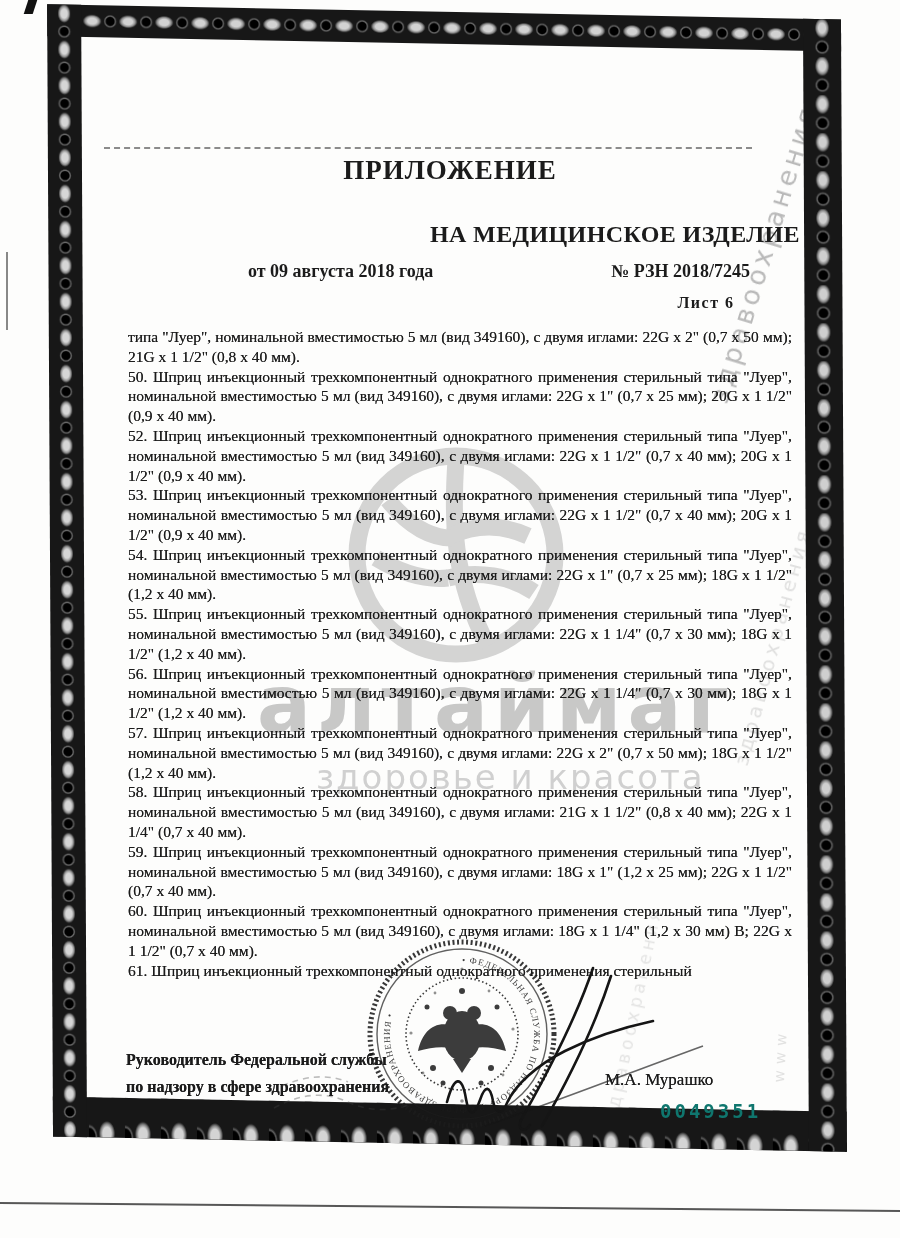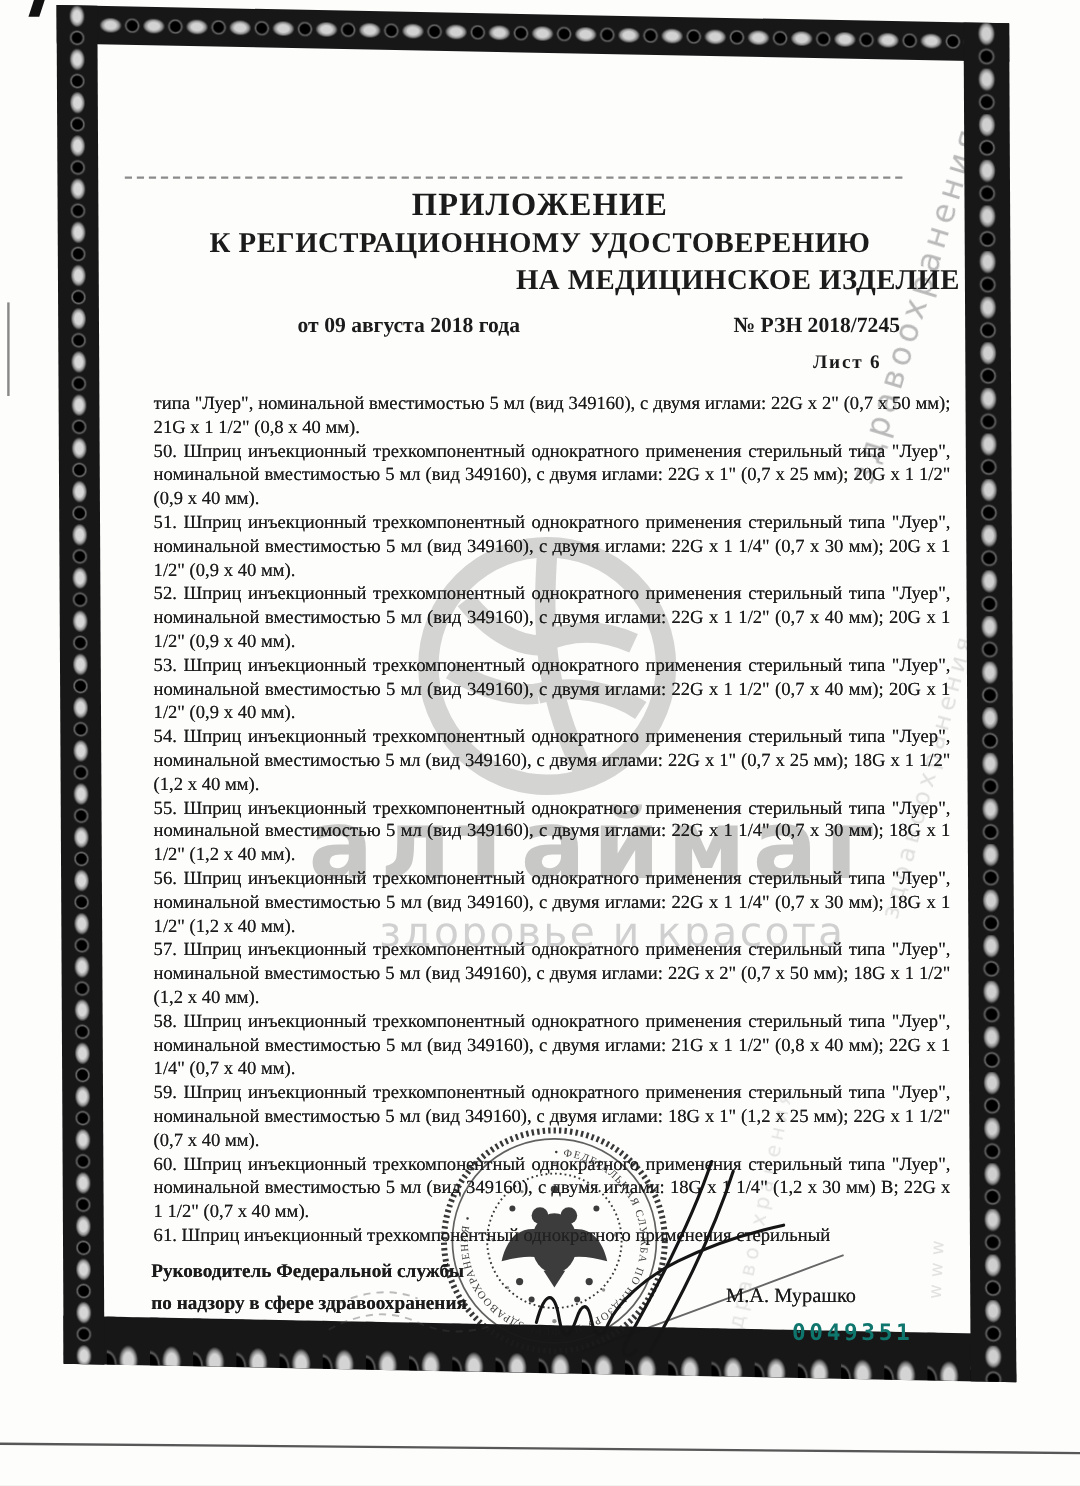--- a/index.html
+++ b/index.html
@@ -94,33 +94,31 @@
   <div class="frame">
     <div class="fstrip f-top"></div>
     <div class="fstrip f-bottom"></div>
     <div class="fstrip f-left"></div>
     <div class="fstrip f-right"></div>
   </div>
 
   <div class="dashline"></div>
 
   <div class="title1">ПРИЛОЖЕНИЕ</div>
-  <div class="title2">К РЕГИСТРАЦИОННОМУ УДОСТОВЕРЕНИЮ</div>
   <div class="title3">НА МЕДИЦИНСКОЕ ИЗДЕЛИЕ</div>
 
   <div class="issue-row">
     <span>от 09 августа 2018 года</span>
     <span>№ РЗН 2018/7245</span>
   </div>
   <div class="sheet">Лист 6</div>
 
   <div class="body">
     <p>типа "Луер", номинальной вместимостью 5 мл (вид 349160), с двумя иглами: 22G x 2" (0,7 x 50 мм); 21G x 1 1/2" (0,8 x 40 мм).</p>
     <p>50. Шприц инъекционный трехкомпонентный однократного применения стерильный типа "Луер", номинальной вместимостью 5 мл (вид 349160), с двумя иглами: 22G x 1" (0,7 x 25 мм); 20G x 1 1/2" (0,9 x 40 мм).</p>
-    <p>51. Шприц инъекционный трехкомпонентный однократного применения стерильный типа "Луер", номинальной вместимостью 5 мл (вид 349160), с двумя иглами: 22G x 1 1/4" (0,7 x 30 мм); 20G x 1 1/2" (0,9 x 40 мм).</p>
     <p>52. Шприц инъекционный трехкомпонентный однократного применения стерильный типа "Луер", номинальной вместимостью 5 мл (вид 349160), с двумя иглами: 22G x 1 1/2" (0,7 x 40 мм); 20G x 1 1/2" (0,9 x 40 мм).</p>
     <p>53. Шприц инъекционный трехкомпонентный однократного применения стерильный типа "Луер", номинальной вместимостью 5 мл (вид 349160), с двумя иглами: 22G x 1 1/2" (0,7 x 40 мм); 20G x 1 1/2" (0,9 x 40 мм).</p>
     <p>54. Шприц инъекционный трехкомпонентный однократного применения стерильный типа "Луер", номинальной вместимостью 5 мл (вид 349160), с двумя иглами: 22G x 1" (0,7 x 25 мм); 18G x 1 1/2" (1,2 x 40 мм).</p>
     <p>55. Шприц инъекционный трехкомпонентный однократного применения стерильный типа "Луер", номинальной вместимостью 5 мл (вид 349160), с двумя иглами: 22G x 1 1/4" (0,7 x 30 мм); 18G x 1 1/2" (1,2 x 40 мм).</p>
     <p>56. Шприц инъекционный трехкомпонентный однократного применения стерильный типа "Луер", номинальной вместимостью 5 мл (вид 349160), с двумя иглами: 22G x 1 1/4" (0,7 x 30 мм); 18G x 1 1/2" (1,2 x 40 мм).</p>
     <p>57. Шприц инъекционный трехкомпонентный однократного применения стерильный типа "Луер", номинальной вместимостью 5 мл (вид 349160), с двумя иглами: 22G x 2" (0,7 x 50 мм); 18G x 1 1/2" (1,2 x 40 мм).</p>
     <p>58. Шприц инъекционный трехкомпонентный однократного применения стерильный типа "Луер", номинальной вместимостью 5 мл (вид 349160), с двумя иглами: 21G x 1 1/2" (0,8 x 40 мм); 22G x 1 1/4" (0,7 x 40 мм).</p>
     <p>59. Шприц инъекционный трехкомпонентный однократного применения стерильный типа "Луер", номинальной вместимостью 5 мл (вид 349160), с двумя иглами: 18G x 1" (1,2 x 25 мм); 22G x 1 1/2" (0,7 x 40 мм).</p>
     <p>60. Шприц инъекционный трехкомпонентный однократного применения стерильный типа "Луер", номинальной вместимостью 5 мл (вид 349160), с двумя иглами: 18G x 1 1/4" (1,2 x 30 мм) В; 22G x 1 1/2" (0,7 x 40 мм).</p>
     <p>61. Шприц инъекционный трехкомпонентный однократного применения стерильный</p>

